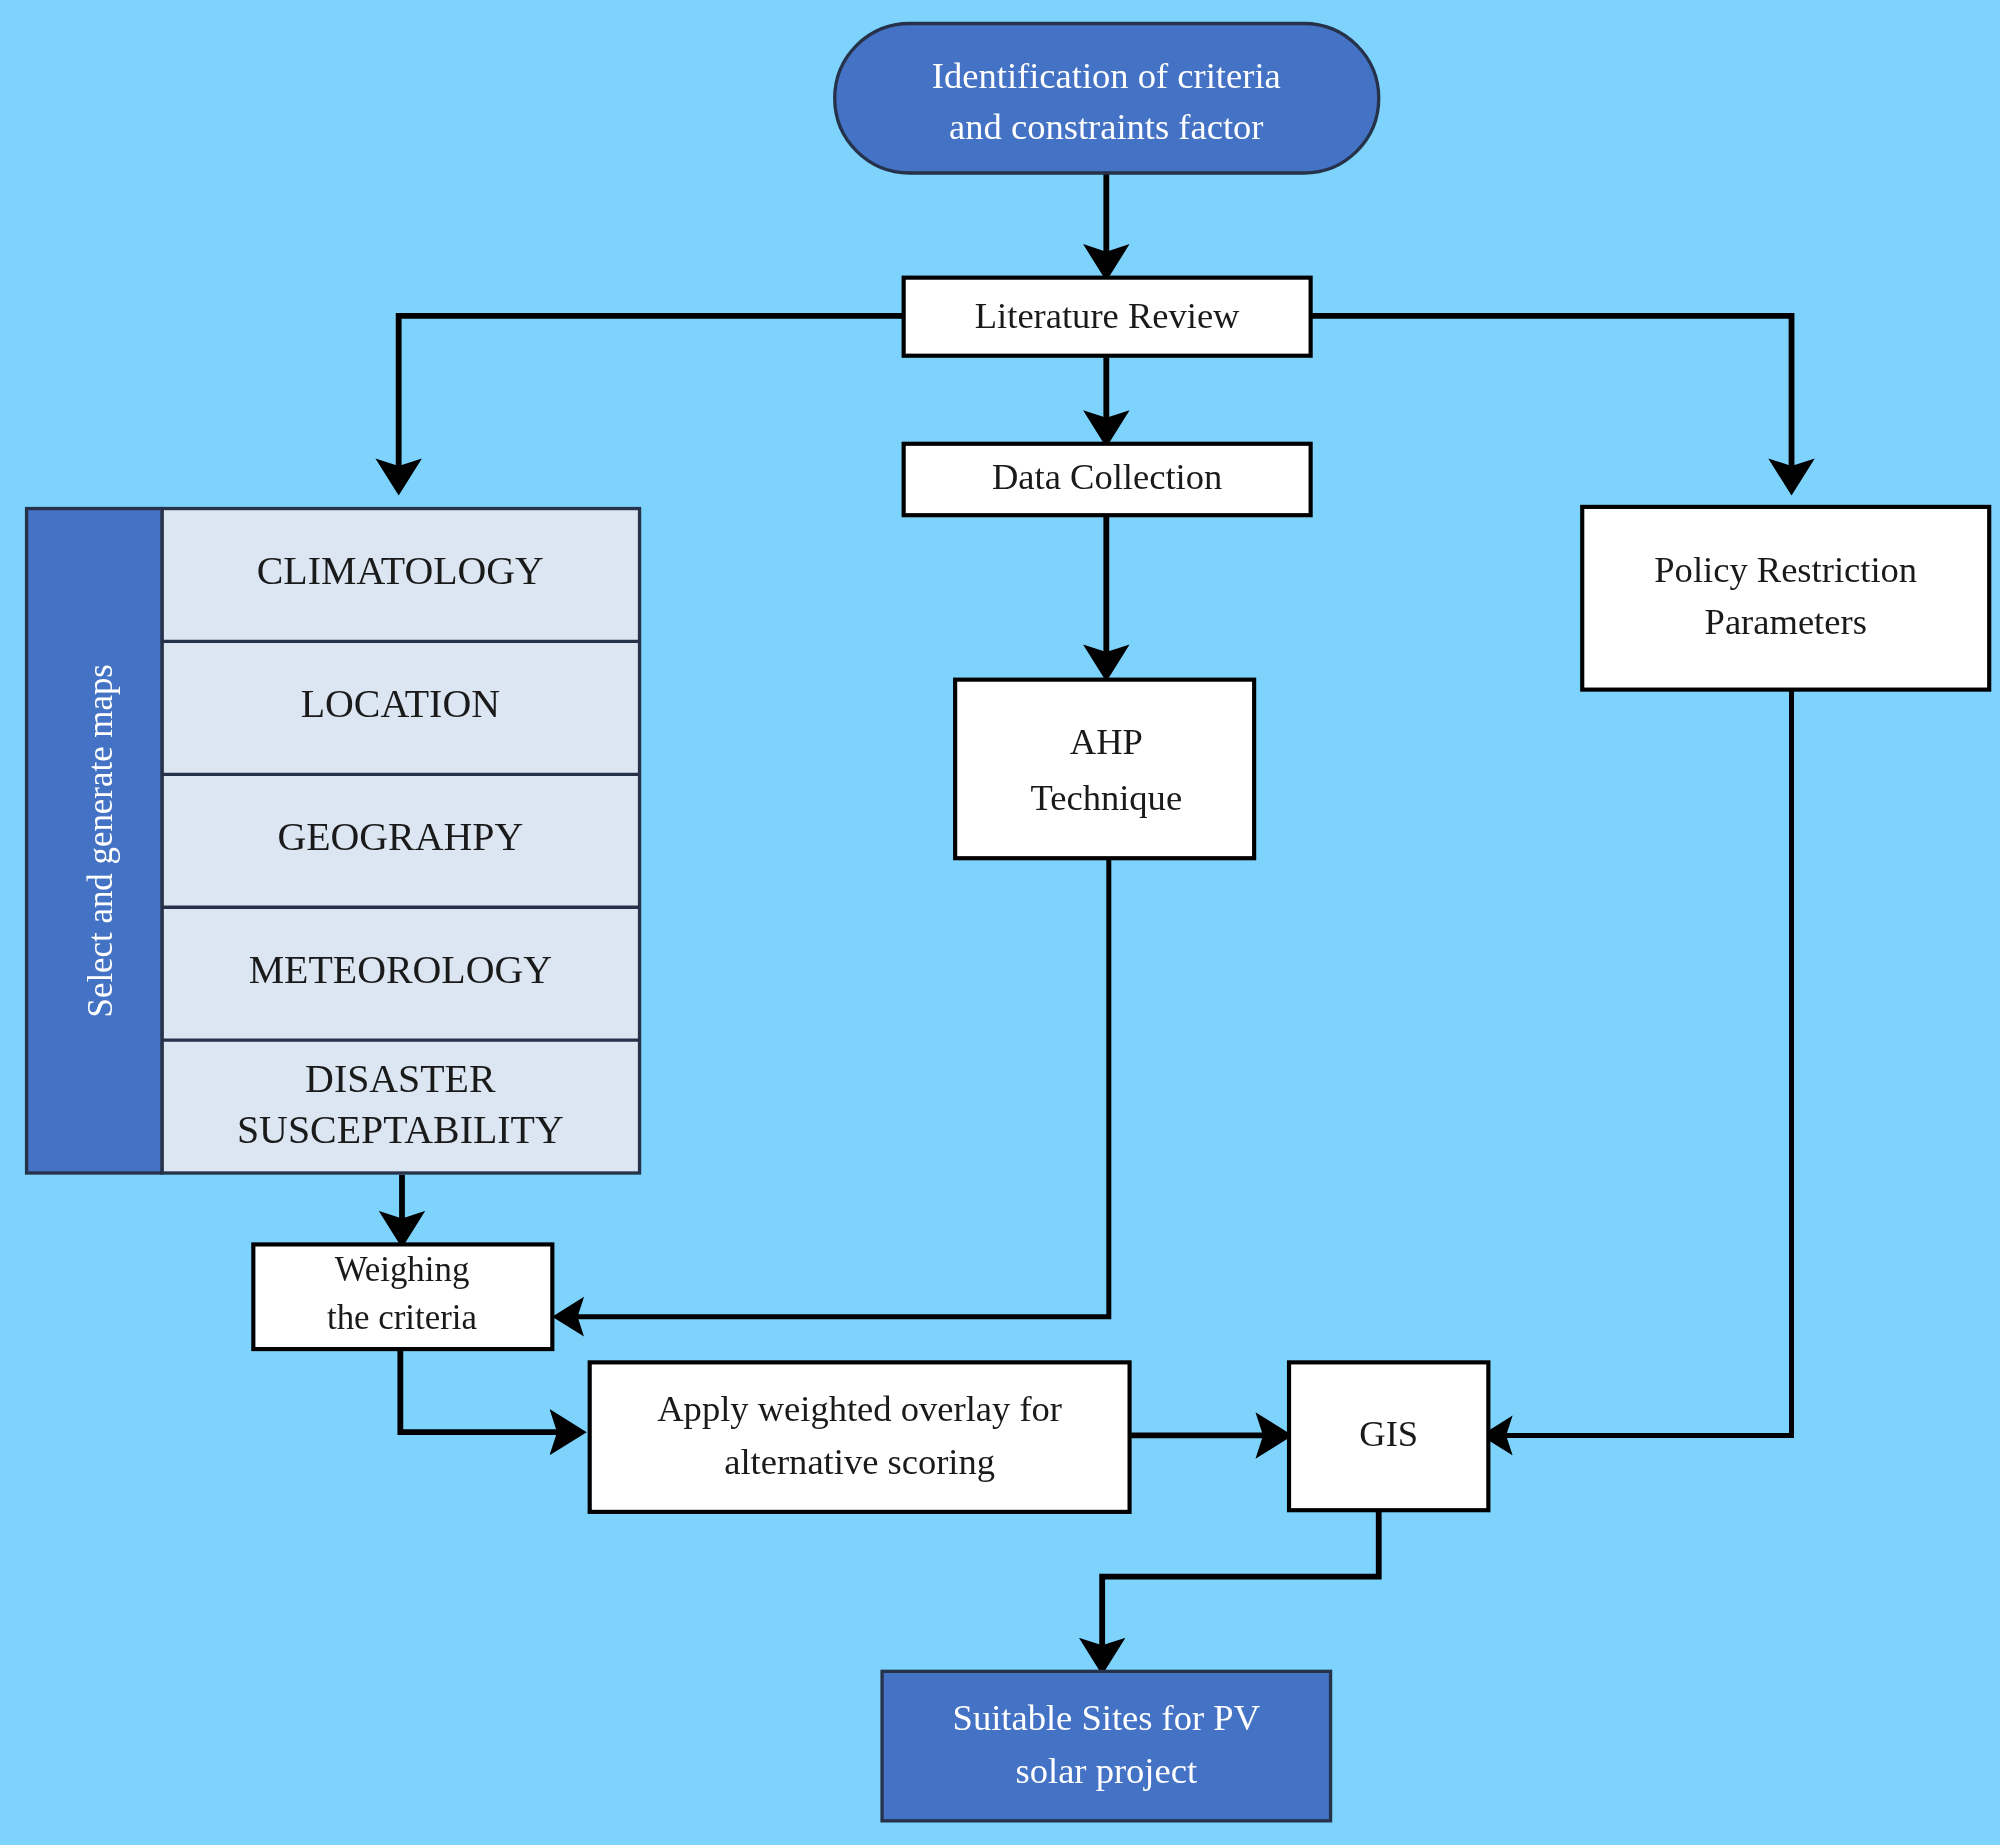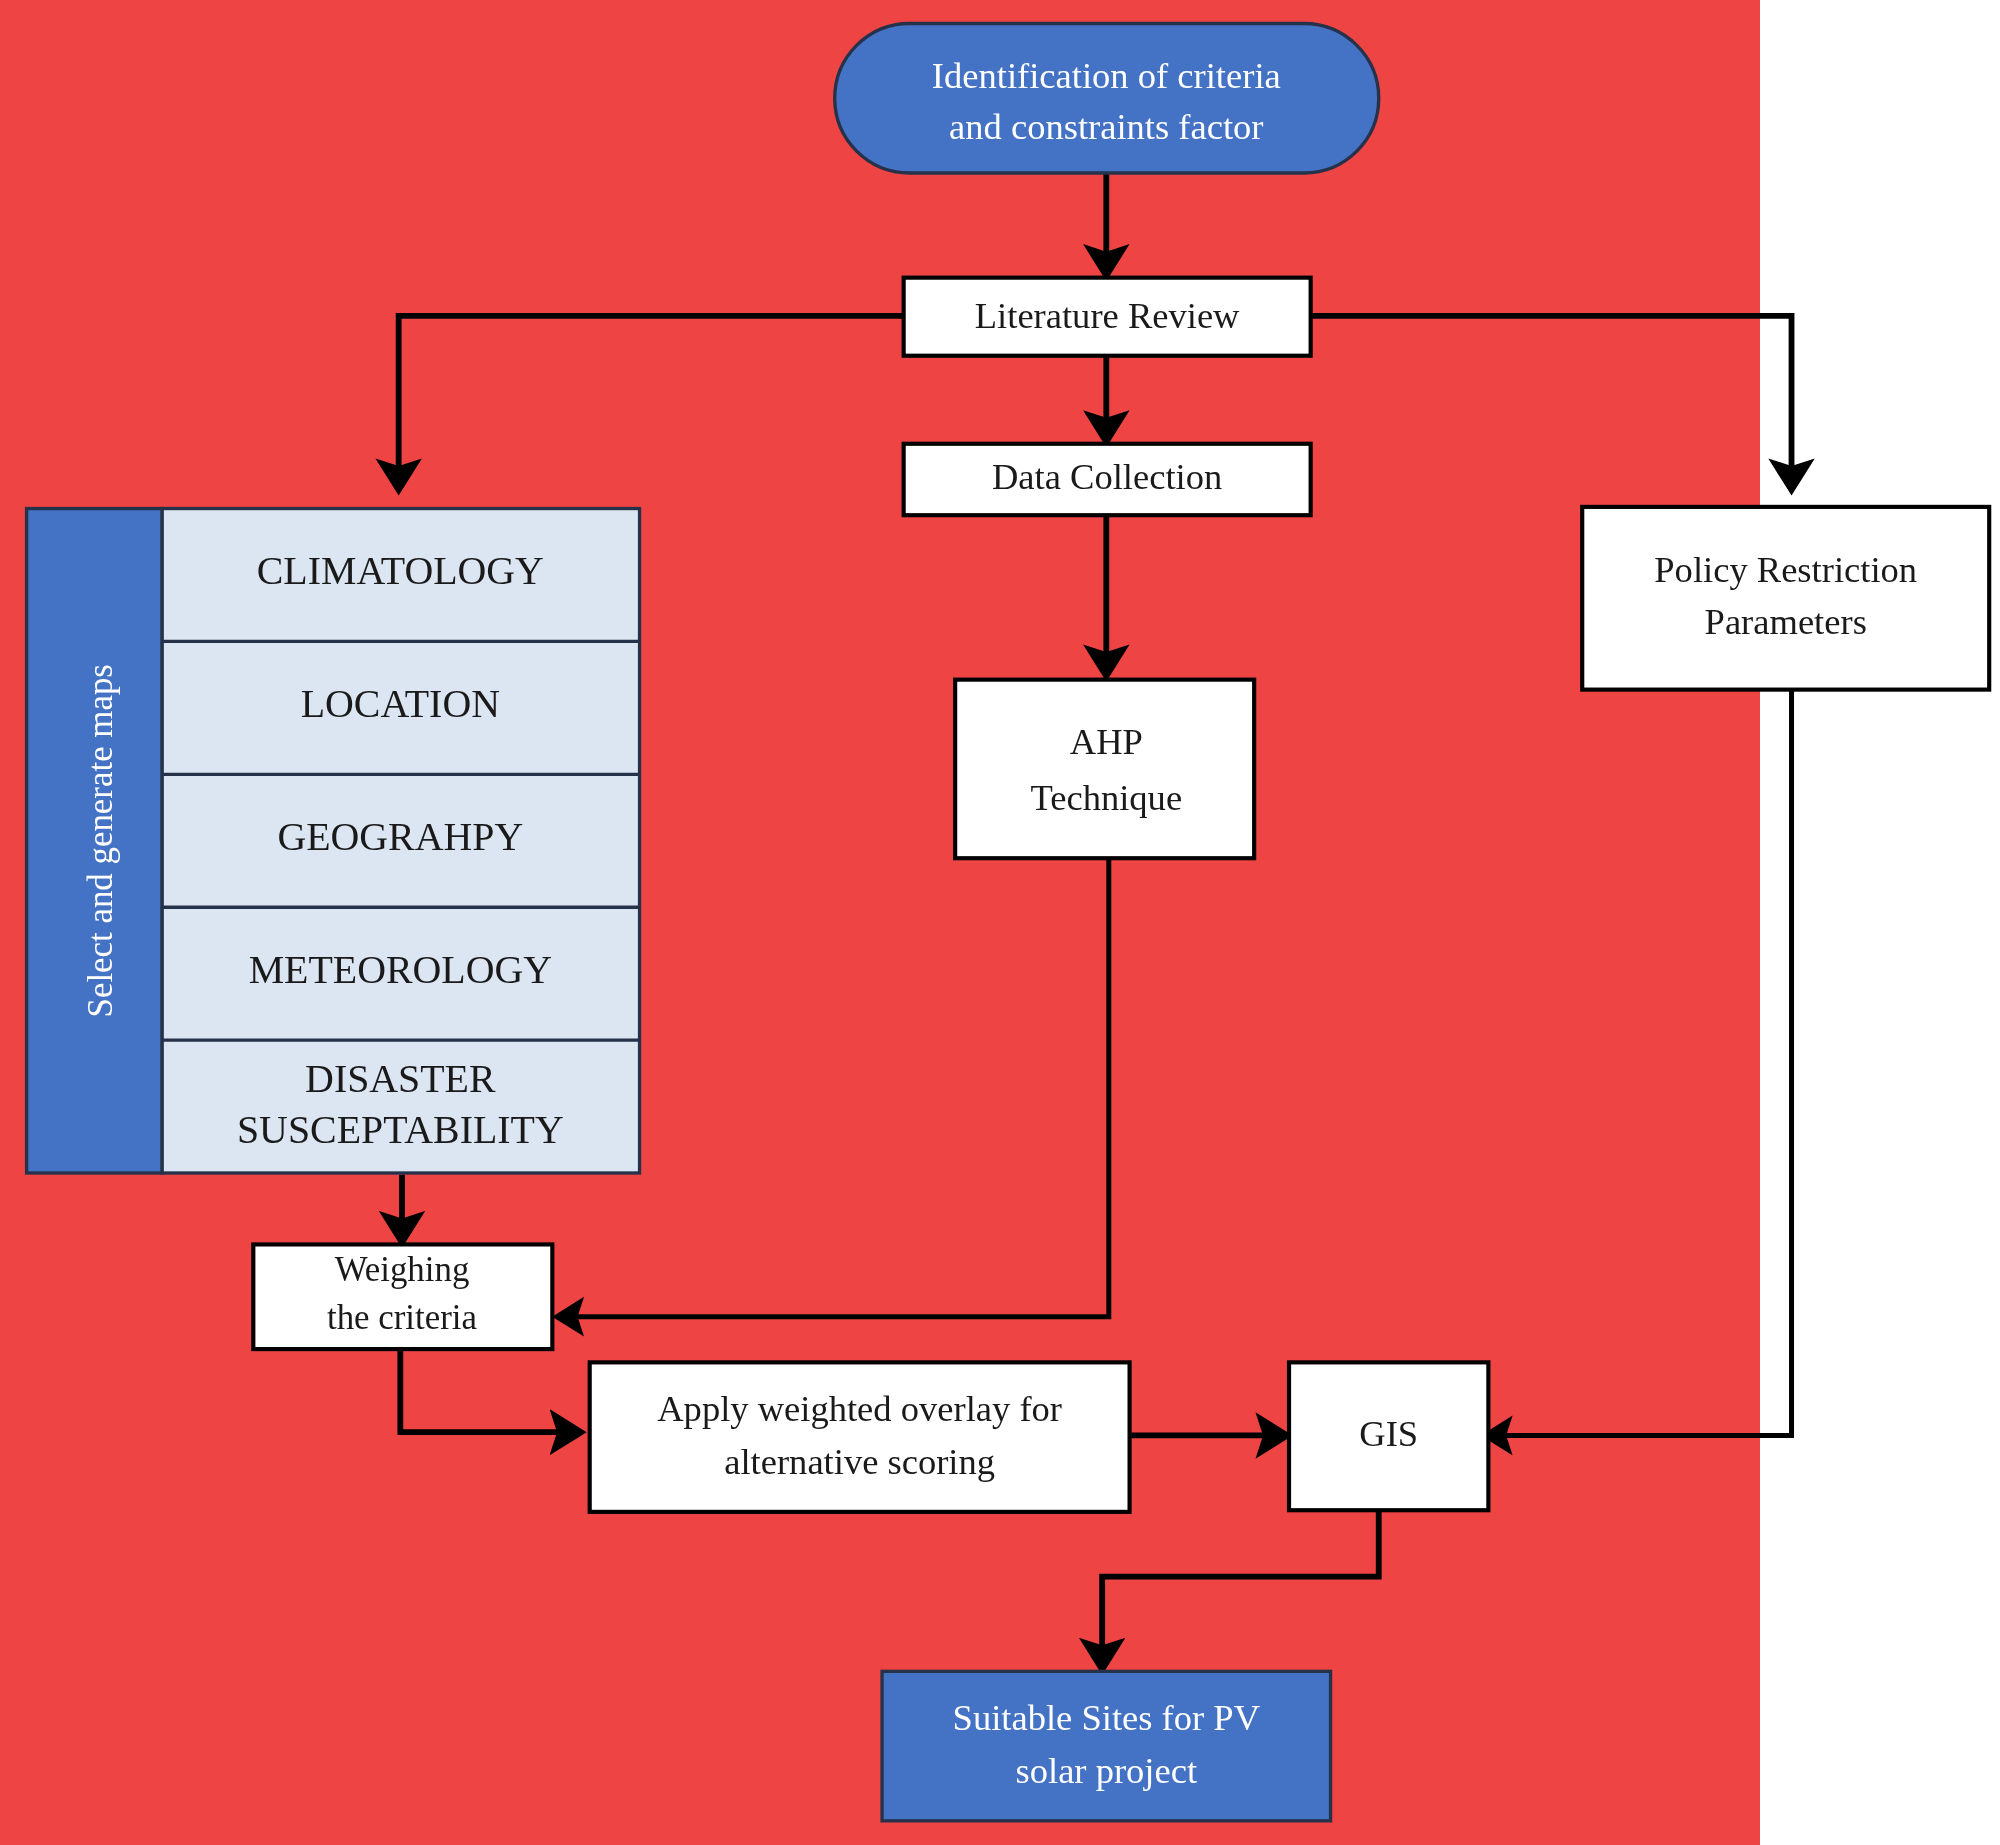--- a/index.html
+++ b/index.html
@@ -9,23 +9,23 @@
     background: #ffffff;
   }
   body {
     width: 2000px;
     height: 1846px;
     font-family: "Liberation Serif", "DejaVu Serif", serif;
     overflow: hidden;
   }
   #flow-root {
     position: relative;
-    width: 1760px;
+    width: 2000px;
     height: 1846px;
-    background: #ef4444;
+    background: #7dd3fc;
   }
   svg.flow-canvas {
     position: absolute;
     top: 0;
     left: 0;
     width: 2000px;
     height: 1846px;
   }
   .node-text {
     font-family: "Liberation Serif", "DejaVu Serif", serif;

